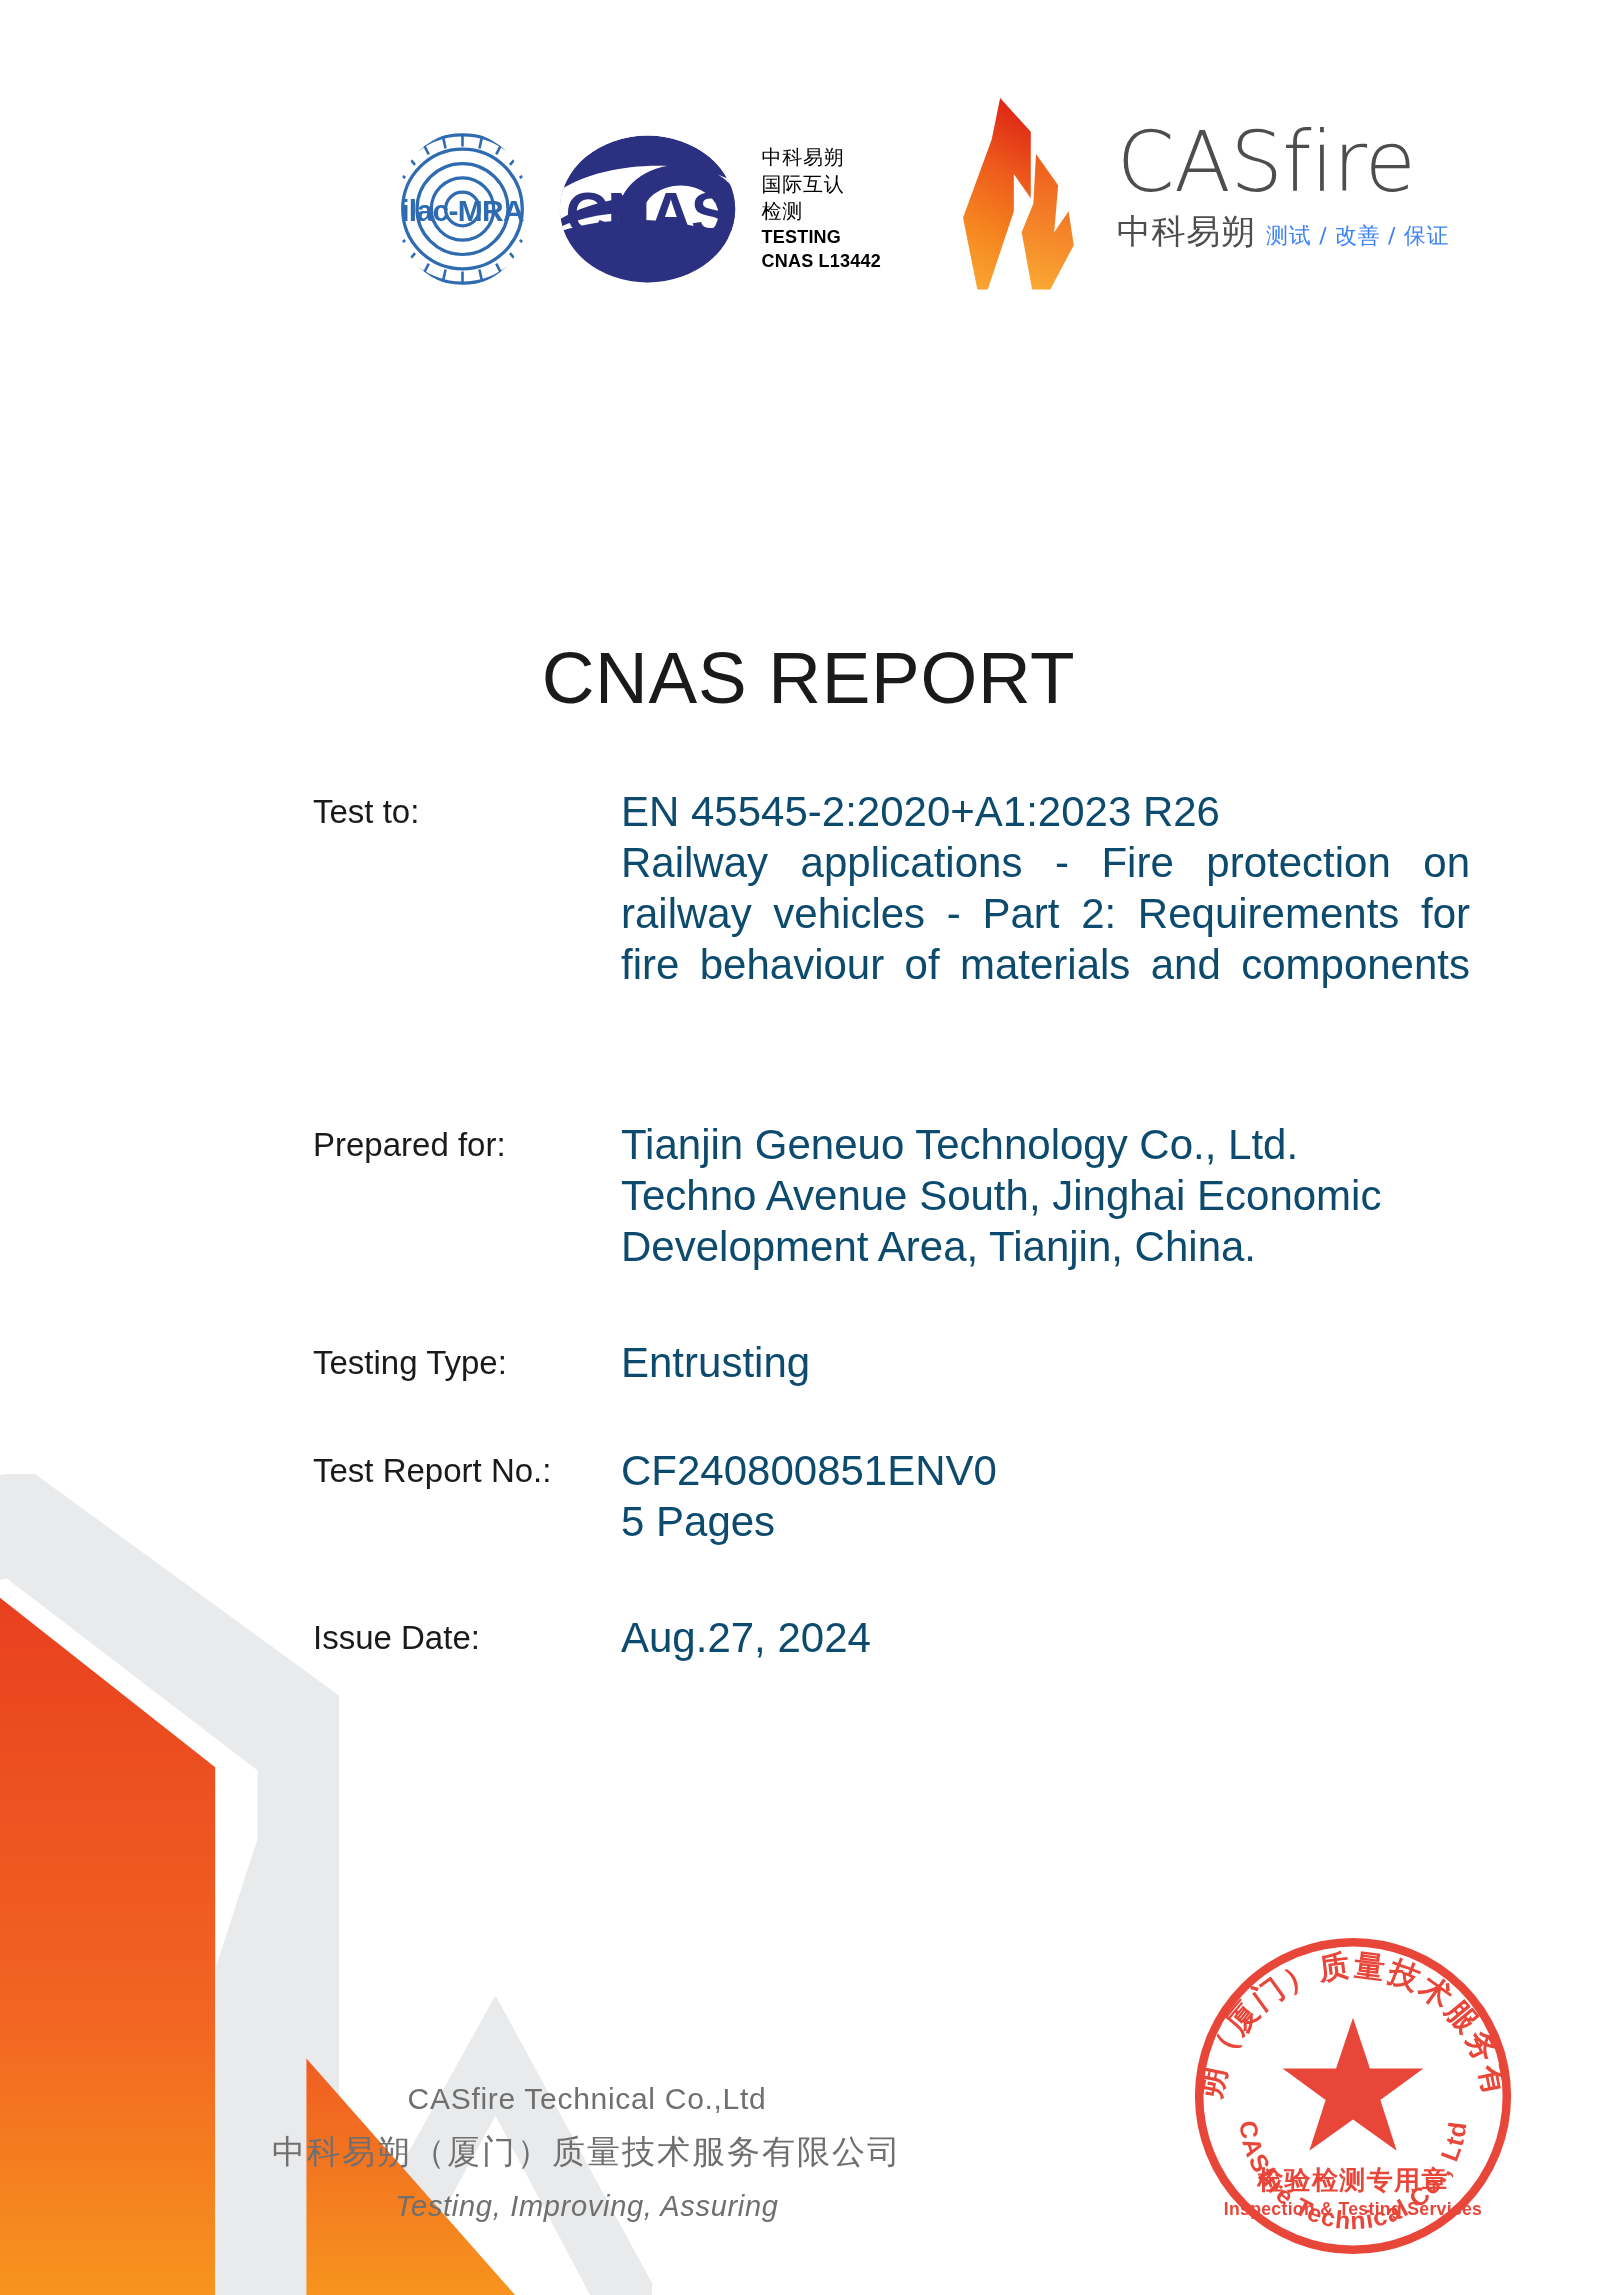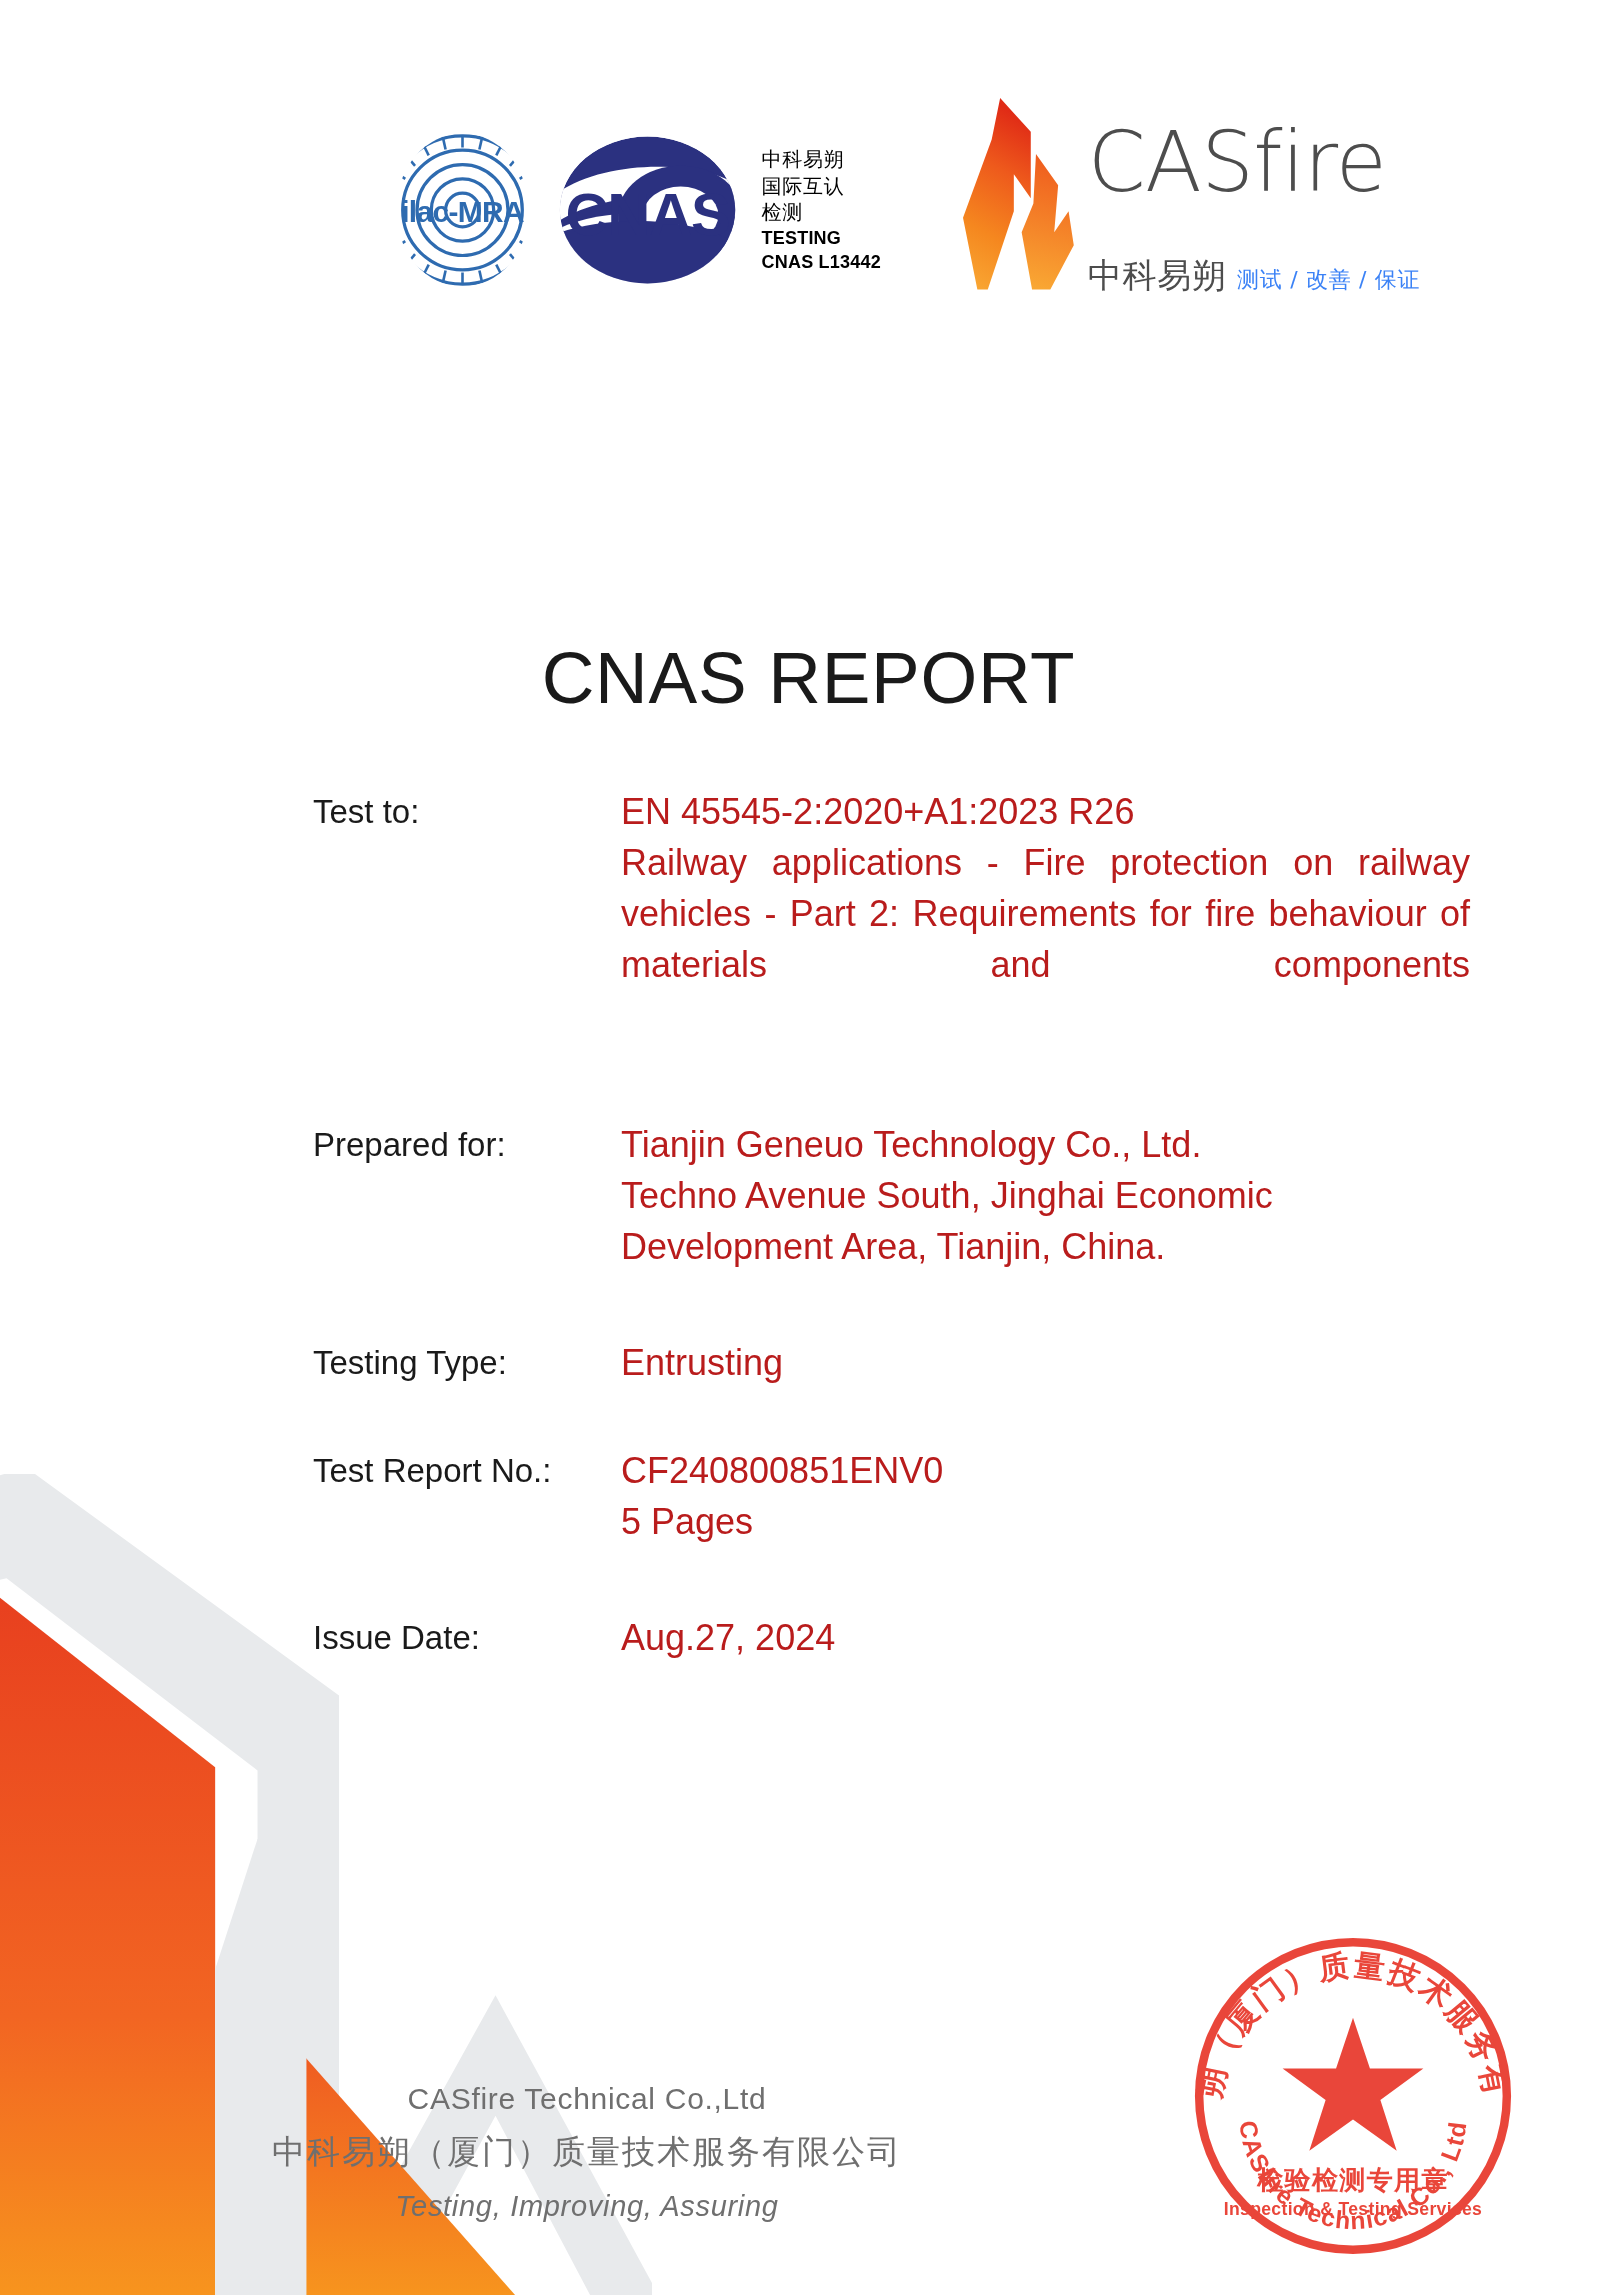--- a/index.html
+++ b/index.html
@@ -32,39 +32,39 @@
   
   .cnas-caption{margin-left:19.6px;flex:0 0 auto;display:flex;flex-direction:column;justify-content:center;
       height:156px;line-height:1.34;}
   .cnas-caption .cn{font-size:20px;color:#000;font-family:"DejaVu Sans","Liberation Sans",sans-serif;letter-spacing:0.7px;}
   .cnas-caption .en{font-size:18px;color:#000;font-weight:bold;letter-spacing:0.2px;}
 
   
   .casfire{margin-left:78px;flex:0 0 auto;display:flex;align-items:flex-start;}
   .casfire-flame{width:124px;height:202px;flex:0 0 auto;margin-top:-27px;}
   .casfire-flame svg{display:block;width:100%;height:100%;}
-  .casfire-text{margin-left:5px;display:flex;flex-direction:column;gap:44px;}
+  .casfire-text{margin-left:34px;display:flex;flex-direction:column;}
   .casfire-word{font-size:83px;line-height:1;color:#4d4d4d;font-weight:300;letter-spacing:-0.7px;
       font-family:"DejaVu Sans","Liberation Sans",sans-serif;}
   .casfire-sub{display:flex;align-items:baseline;margin-top:5.2px;}
   .casfire-cn{font-size:34px;color:#4d4d4d;font-family:"DejaVu Sans","Liberation Sans",sans-serif;letter-spacing:0.7px;}
   .casfire-tag{font-size:22px;color:#3b82f6;margin-left:10.4px;font-family:"DejaVu Sans","Liberation Sans",sans-serif;letter-spacing:0.7px;text-align:right;}
 
   
   .title{position:absolute;top:636px;left:0;width:1617px;text-align:center;z-index:3;}
   .title span{font-size:73px;letter-spacing:0.7px;color:#1a1a1a;font-weight:400;
       font-family:"Liberation Sans","DejaVu Sans",sans-serif;}
 
   
   .body{position:absolute;left:0;top:786px;width:1617px;z-index:3;}
   .row{position:relative;display:flex;align-items:flex-start;margin-bottom:0;gap:28px;}
   .label{width:280px;flex:0 0 auto;padding-left:313px;box-sizing:content-box;
       font-size:33px;line-height:51px;color:#1a1a1a;white-space:nowrap;}
   .label.indent{}
-  .value{flex:1 1 auto;padding-right:147px;font-size:36px;line-height:51px;color:#b91c1c;}
+  .value{flex:1 1 auto;padding-right:147px;font-size:42px;line-height:51px;color:#0c4a6e;}
   .value .just{text-align:justify;text-justify:inter-word;}
   .value .just:after{content:"";display:inline-block;width:100%;}
   .gap-a{height:78px;}
   .gap-b{height:65px;}
   .gap-c{height:57px;}
   .gap-d{height:65px;}
 
   
   .footer{position:absolute;left:0;bottom:63px;width:1292px;z-index:4;text-align:center;color:#6f6f6f;}
   .footer .f-en{font-size:30px;line-height:51px;letter-spacing:0.7px;

